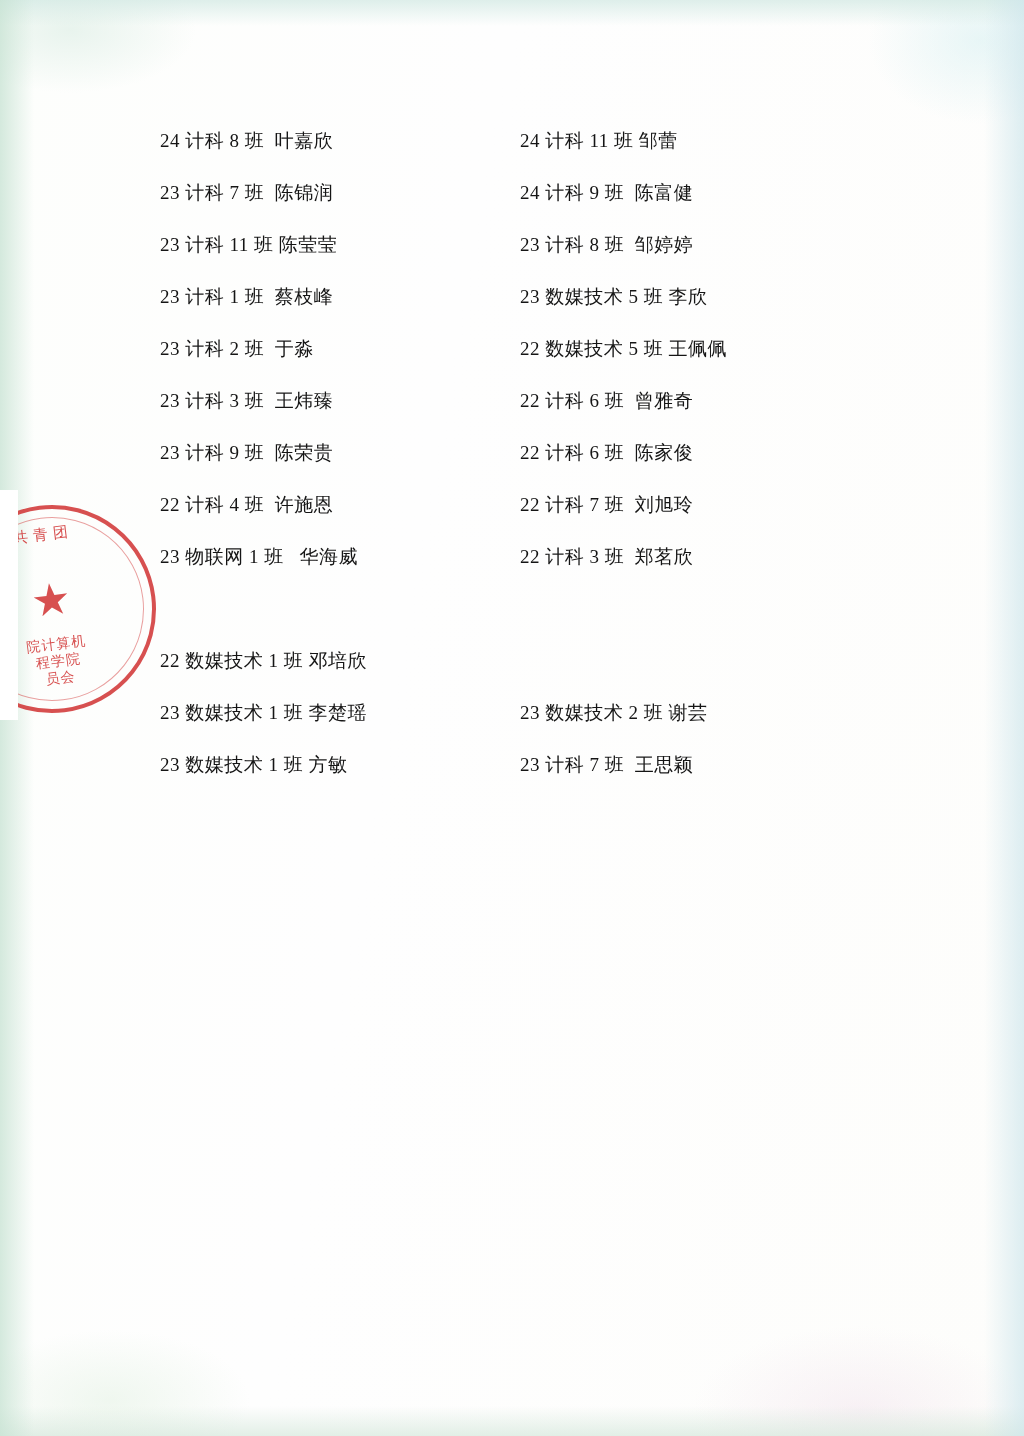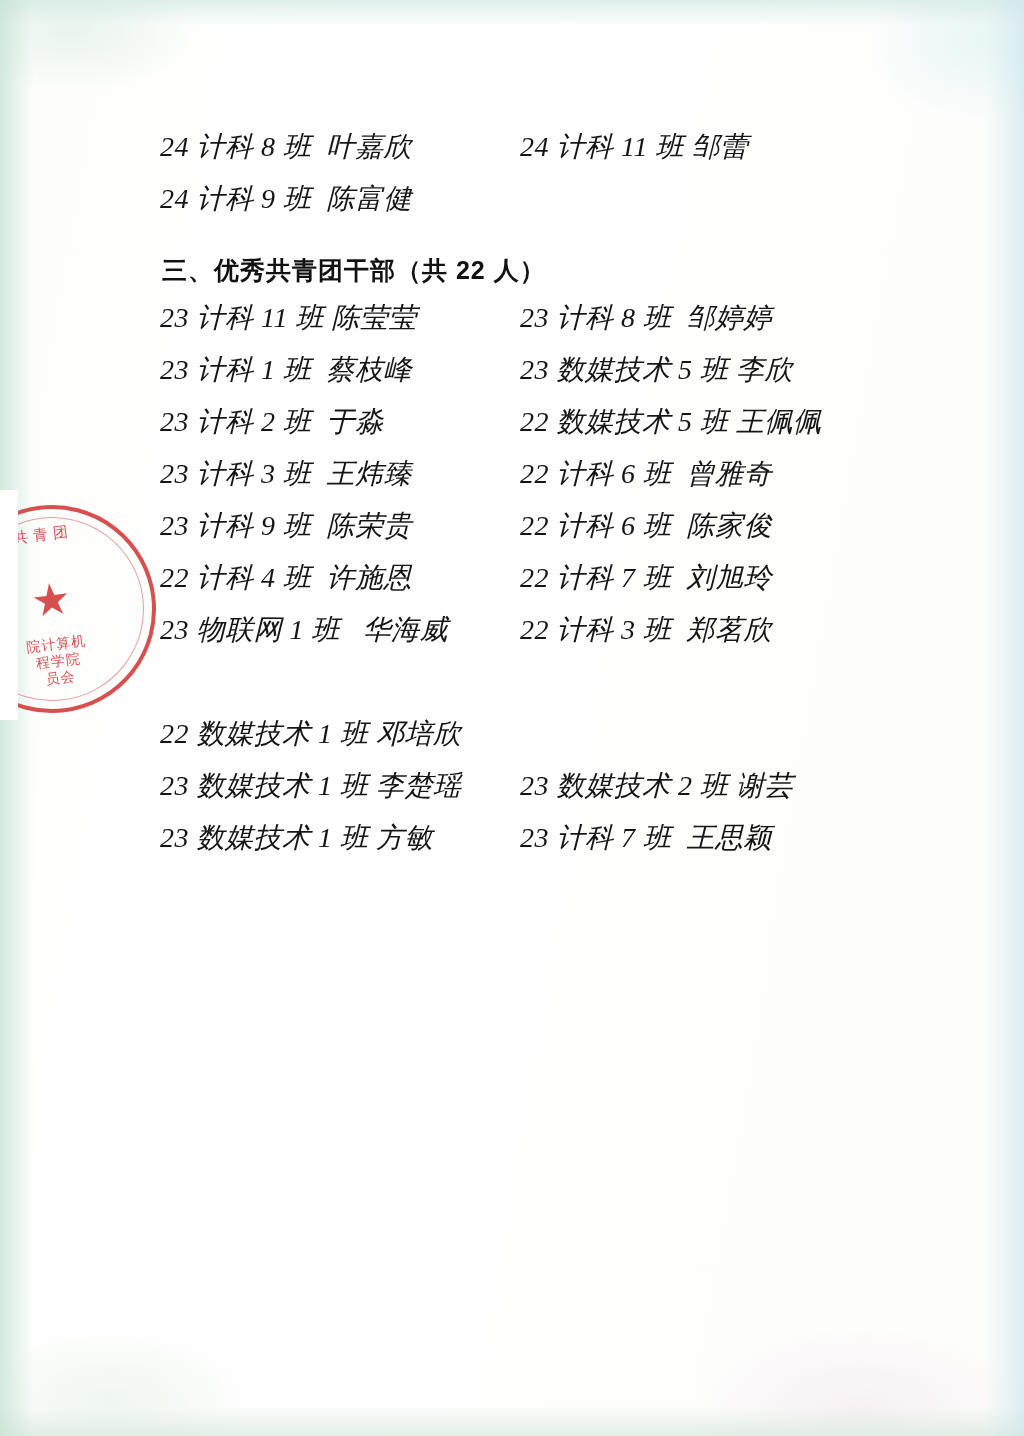--- a/index.html
+++ b/index.html
@@ -58,25 +58,24 @@
     width: 700px;
   }
 
   .row {
     display: flex;
     align-items: baseline;
     height: 52px;
   }
   .col {
     width: 360px;
-    font-size: 28px;
+    font-size: 19px;
     color: #151515;
     letter-spacing: 0.5px;
     white-space: pre;
-    font-style: italic;
   }
   .col.right {
     width: 340px;
   }
 
   .section-heading {
     font-family: "Liberation Sans", "DejaVu Sans", sans-serif;
     font-weight: bold;
     font-size: 25px;
     color: #111111;
@@ -161,24 +160,24 @@
   <div class="edge-left"></div>
   <div class="edge-right"></div>
 
   <div class="content">
 
     <div class="row">
       <div class="col">24 计科 8 班  叶嘉欣</div>
       <div class="col right">24 计科 11 班 邹蕾</div>
     </div>
     <div class="row">
+      <div class="col">23 计科 7 班  陈锦润</div>
       <div class="col right">24 计科 9 班  陈富健</div>
     </div>
 
-    <div class="section-heading">三、优秀共青团干部（共 22 人）</div>
 
     <div class="row">
       <div class="col">23 计科 11 班 陈莹莹</div>
       <div class="col right">23 计科 8 班  邹婷婷</div>
     </div>
     <div class="row">
       <div class="col">23 计科 1 班  蔡枝峰</div>
       <div class="col right">23 数媒技术 5 班 李欣</div>
     </div>
     <div class="row">

